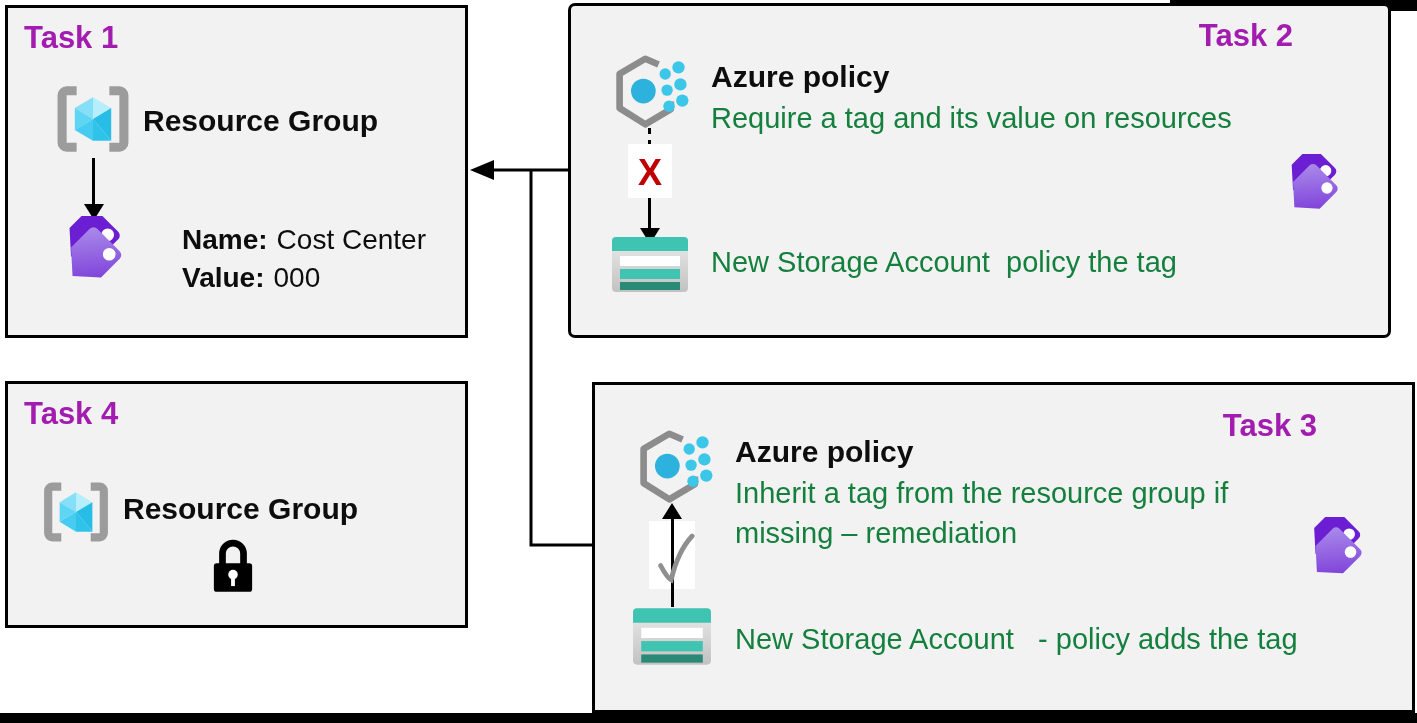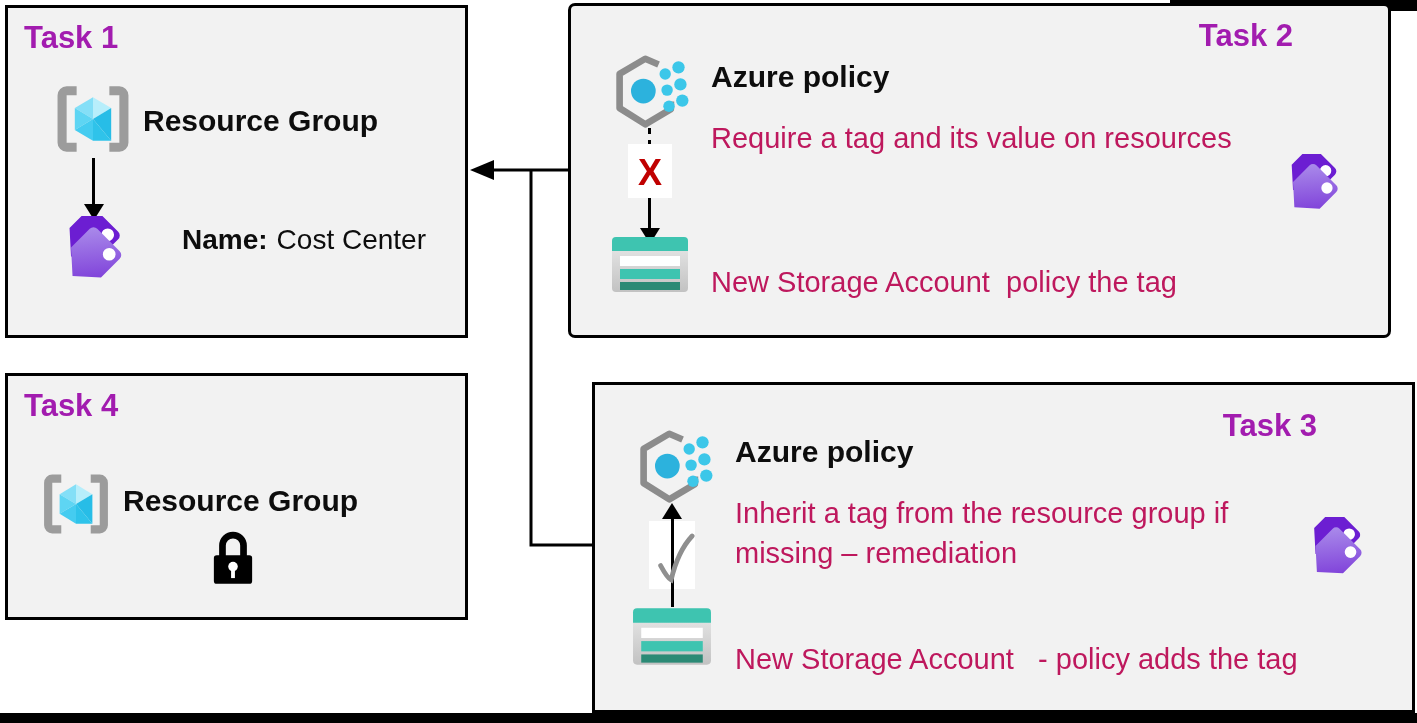--- a/index.html
+++ b/index.html
@@ -3,21 +3,21 @@
 <meta charset="utf-8">
 <style>
   html,body{margin:0;padding:0;background:#ffffff;}
   .canvas{
     position:relative;width:1417px;height:723px;background:#ffffff;
     font-family:"Liberation Sans",sans-serif;color:#111;overflow:hidden;
   }
   .task-box{position:absolute;background:#f2f2f2;border:3px solid #000;box-sizing:content-box;}
   .task-title{position:absolute;font-size:31px;font-weight:700;color:#a21caf;white-space:pre;}
   .h-bold{position:absolute;font-size:30px;font-weight:700;color:#0d0d0d;white-space:pre;}
-  .body-txt{position:absolute;font-size:29px;font-weight:400;color:#be185d;white-space:pre;margin-top:20px;}
+  .body-txt{position:absolute;font-size:29px;font-weight:400;color:#15803d;white-space:pre;}
   .tag-lines{position:absolute;font-size:28px;line-height:38px;color:#0d0d0d;margin-left:44px;}
   .tag-lines .lbl{font-weight:700;}
   .tag-lines .val{margin-left:9px;font-weight:400;}
   .icon{position:absolute;}
   .vline{position:absolute;width:3px;background:#000;}
   .dashline{position:absolute;width:0;border-left:3px dashed #000;}
   .arrow-down{position:absolute;width:0;height:0;border-left:10px solid transparent;border-right:10px solid transparent;border-top:16px solid #000;}
   .arrow-up{position:absolute;width:0;height:0;border-left:10px solid transparent;border-right:10px solid transparent;border-bottom:16px solid #000;}
   .white-chip{position:absolute;background:#fff;}
   .deny-x{position:absolute;font-size:36px;font-weight:700;color:#c00000;text-align:center;}
@@ -76,24 +76,25 @@
           <circle cx="42" cy="16" r="6" fill="#fff"></circle>
         </g>
         <g transform="translate(7,6)">
           <path d="M17 7 h30 a5 5 0 0 1 5 5 v25 l-20 18 -20 -18 V12 a5 5 0 0 1 5 -5 z" fill="url(#tagGrad)"></path>
           <circle cx="42" cy="16" r="6" fill="#fff"></circle>
         </g>
       </g>
     </svg>
     <div class="tag-lines" style="left:130px;top:213px;">
       <div><span class="lbl">Name:</span><span class="val">Cost Center</span></div>
+      <div><span class="lbl">Value:</span><span class="val">000</span></div>
     </div>
   </div>
 
-  <div class="task-box" style="left:5px;top:373px;width:457px;height:241px;">
+  <div class="task-box" style="left:5px;top:381px;width:457px;height:241px;">
     <div class="task-title" style="left:16px;top:12px;">Task 4</div>
 
     <svg class="icon" style="left:32px;top:96px;" width="72" height="64" viewBox="0 0 88 76">
       <path d="M26 7 H15 a5 5 0 0 0 -5 5 v52 a5 5 0 0 0 5 5 h11" fill="none" stroke="#9c9c9c" stroke-width="10"></path>
       <path d="M62 7 h11 a5 5 0 0 1 5 5 v52 a5 5 0 0 1 -5 5 H62" fill="none" stroke="#9c9c9c" stroke-width="10"></path>
       <polygon points="24,26 44,14 44,38" fill="#84dff7"></polygon>
       <polygon points="44,14 64,26 44,38" fill="#b7eefb"></polygon>
       <polygon points="24,26 44,38 24,50" fill="#5ed5f3"></polygon>
       <polygon points="24,50 44,38 44,62" fill="#45ccf0"></polygon>
       <polygon points="44,38 64,62 44,62" fill="#2fc3ea"></polygon>

